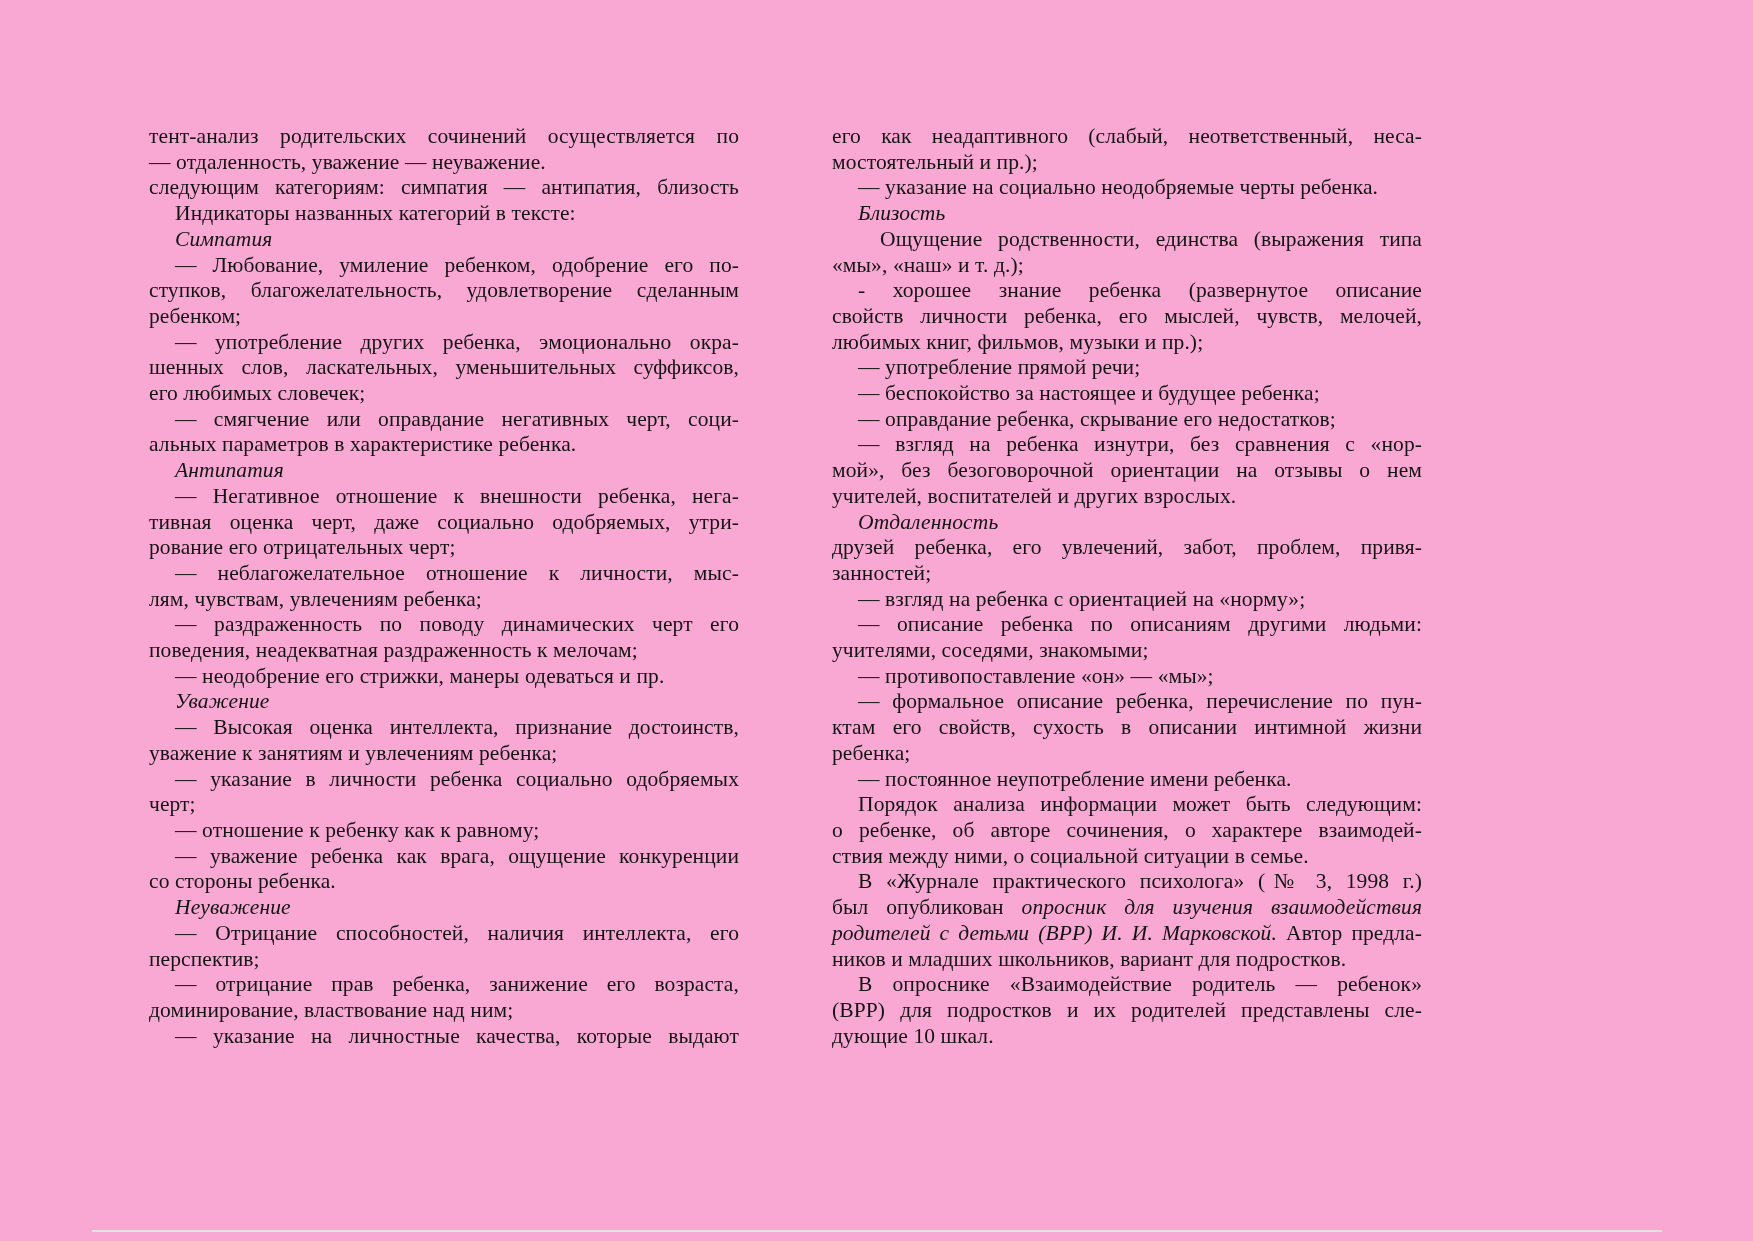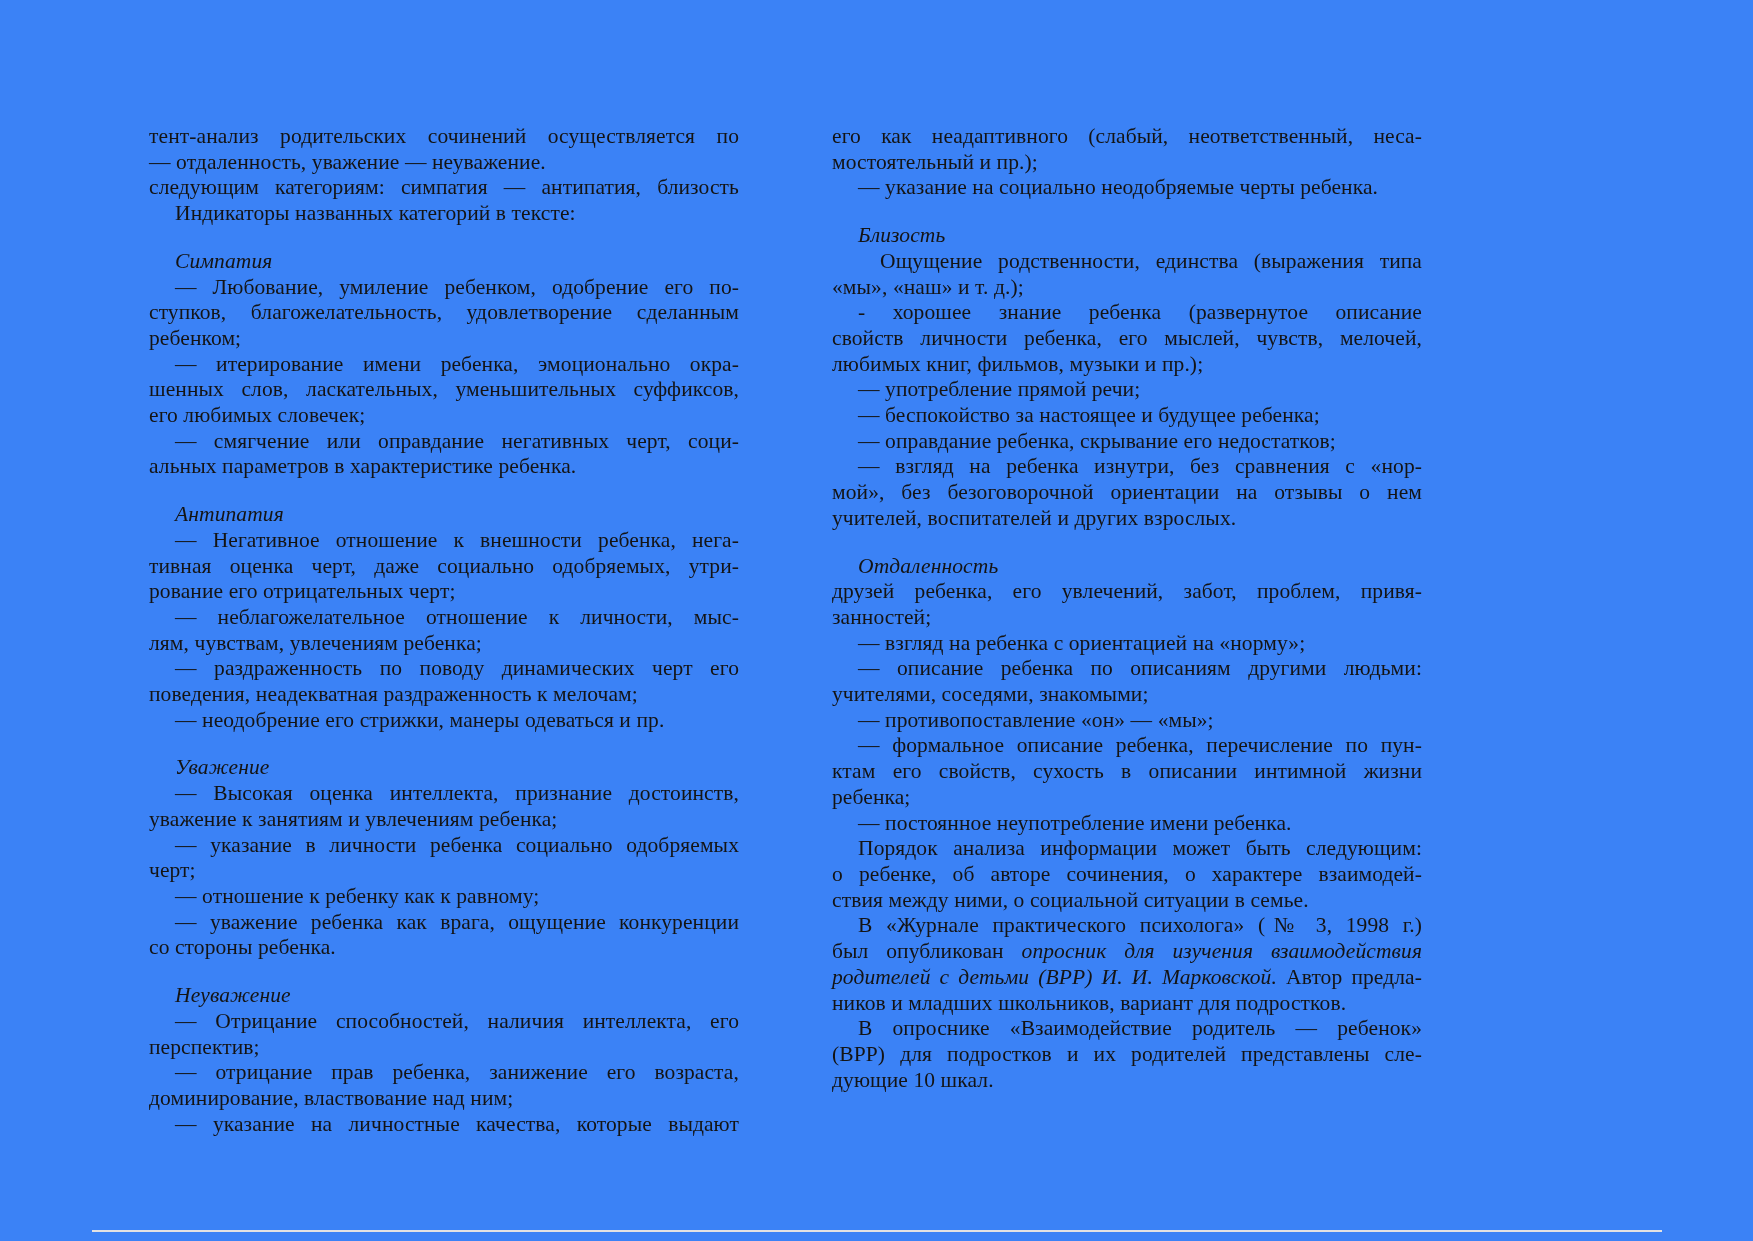--- a/index.html
+++ b/index.html
@@ -11,21 +11,21 @@
     position: relative;
     width: 1753px;
     height: 1241px;
     overflow: hidden;
     font-family: "Liberation Serif", serif;
     color: #141414;
   }
   .page {
     position: absolute;
     inset: 0;
-    background: #3b82f6;
+    background: #f9a8d4;
   }
   .column {
     position: absolute;
     top: 124px;
     width: 590px;
   }
   .column-left  { left: 149px; }
   .column-right { left: 832px; }
   .para { margin: 0; padding: 0; }
   .line {
@@ -33,21 +33,21 @@
     line-height: 25.7px;
     letter-spacing: 0.1px;
   }
   .jline {
     text-align: justify;
     text-align-last: justify;
   }
   .lline { text-align: left; }
   .para.indent  > .line.first { text-indent: 26px; }
   .para.deep    > .line.first { text-indent: 48px; }
-  .para.heading > .line { font-style: italic; margin-top: 22px; }
+  .para.heading > .line { font-style: italic; }
   .line i { font-style: italic; }
   .page-bottom-line {
     position: absolute;
     left: 92px;
     top: 1230px;
     width: 1570px;
     height: 2px;
     background: #e2e2e2;
   }
 </style>
@@ -66,21 +66,21 @@
       </div>
       <div class="para heading indent">
         <div class="line lline first"><span>Симпатия</span></div>
       </div>
       <div class="para indent">
         <div class="line jline first"><span>— Любование, умиление ребенком, одобрение его по-</span></div>
         <div class="line jline"><span>ступков, благожелательность, удовлетворение сделанным</span></div>
         <div class="line lline"><span>ребенком;</span></div>
       </div>
       <div class="para indent">
-        <div class="line jline first"><span>— итерирование имени ребенка, эмоционально окра-</span></div>
+        <div class="line jline first"><span>— употребление других ребенка, эмоционально окра-</span></div>
         <div class="line jline"><span>шенных слов, ласкательных, уменьшительных суффиксов,</span></div>
         <div class="line lline"><span>его любимых словечек;</span></div>
       </div>
       <div class="para indent">
         <div class="line jline first"><span>— смягчение или оправдание негативных черт, соци-</span></div>
         <div class="line lline"><span>альных параметров в характеристике ребенка.</span></div>
       </div>
       <div class="para heading indent">
         <div class="line lline first"><span>Антипатия</span></div>
       </div>

